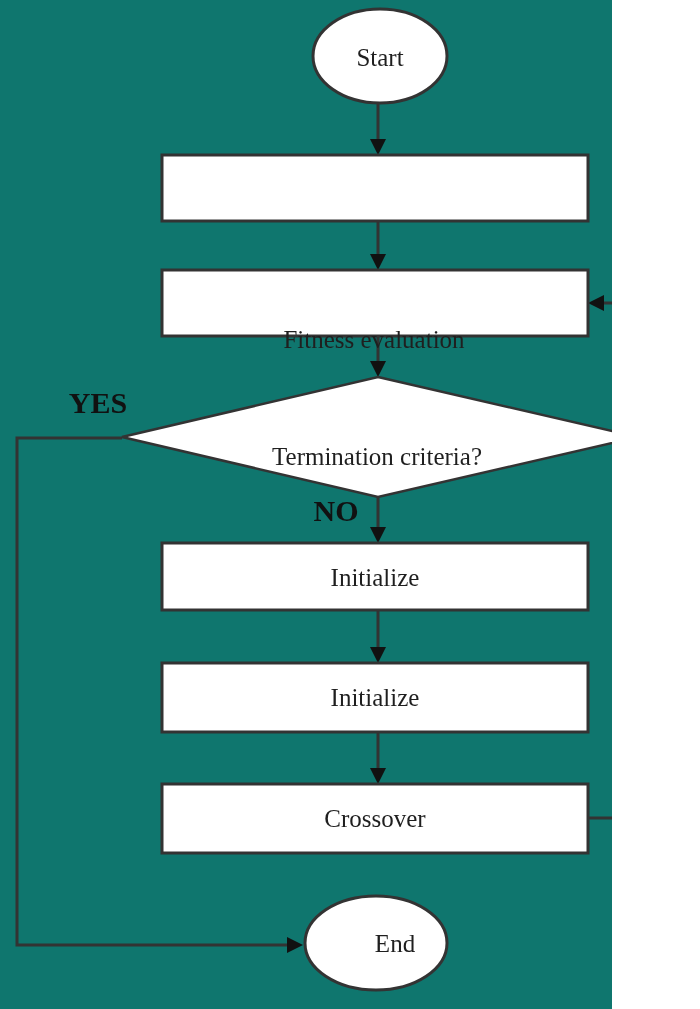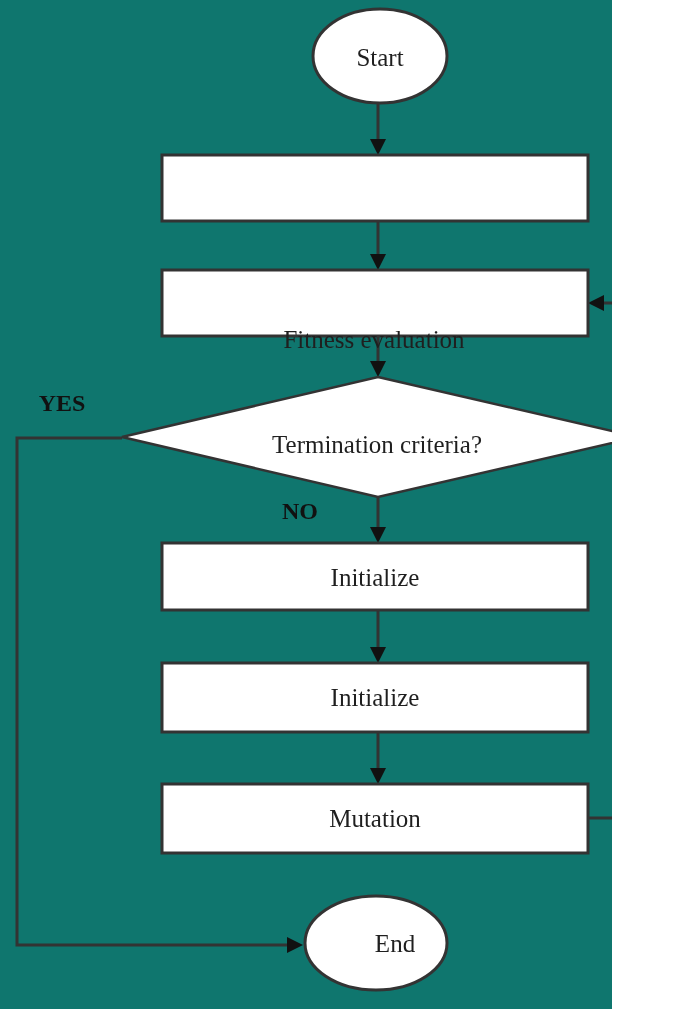--- a/index.html
+++ b/index.html
@@ -25,22 +25,23 @@
     position: absolute;
     transform: translate(-50%, -50%);
     font-size: 25px;
     color: #1f1f1f;
     white-space: nowrap;
     text-align: center;
     line-height: 1;
   }
   .lbl.bold {
     font-weight: bold;
-    font-size: 24px;
+    font-size: 30px;
     color: #111111;
+    margin-left: 36px;
   }
   .shape {
     fill: #ffffff;
     stroke: #333333;
     stroke-width: 3;
   }
   .diamond {
     fill: #ffffff;
     stroke: #333333;
     stroke-width: 2.5;
@@ -94,27 +95,27 @@
     <rect class="shape" x="162" y="663" width="426" height="69"></rect>
     <rect class="shape" x="162" y="784" width="426" height="69"></rect>
     <ellipse class="shape" cx="376" cy="943" rx="71" ry="47"></ellipse>
   </svg>
 
   <div class="lbl" style="left:380px; top:57px;">Start</div>
 
 
   <div class="lbl" style="left:374px; top:303px;margin-top:36px;">Fitness evaluation</div>
 
-  <div class="lbl" style="left:377px; top:444px;">Termination criteria?</div>
+  <div class="lbl" style="left:377px; top:456px;">Termination criteria?</div>
 
   <div class="lbl" style="left:375px; top:577px;">Initialize</div>
 
   <div class="lbl" style="left:375px; top:697px;">Initialize</div>
 
-  <div class="lbl" style="left:375px; top:818px;">Mutation</div>
+  <div class="lbl" style="left:375px; top:818px;">Crossover</div>
 
   <div class="lbl" style="left:395px; top:943px;">End</div>
 
   <div class="lbl bold" style="left:62px; top:403px;">YES</div>
 
   <div class="lbl bold" style="left:300px; top:511px;">NO</div>
 
 </div>
 
 </body></html>

